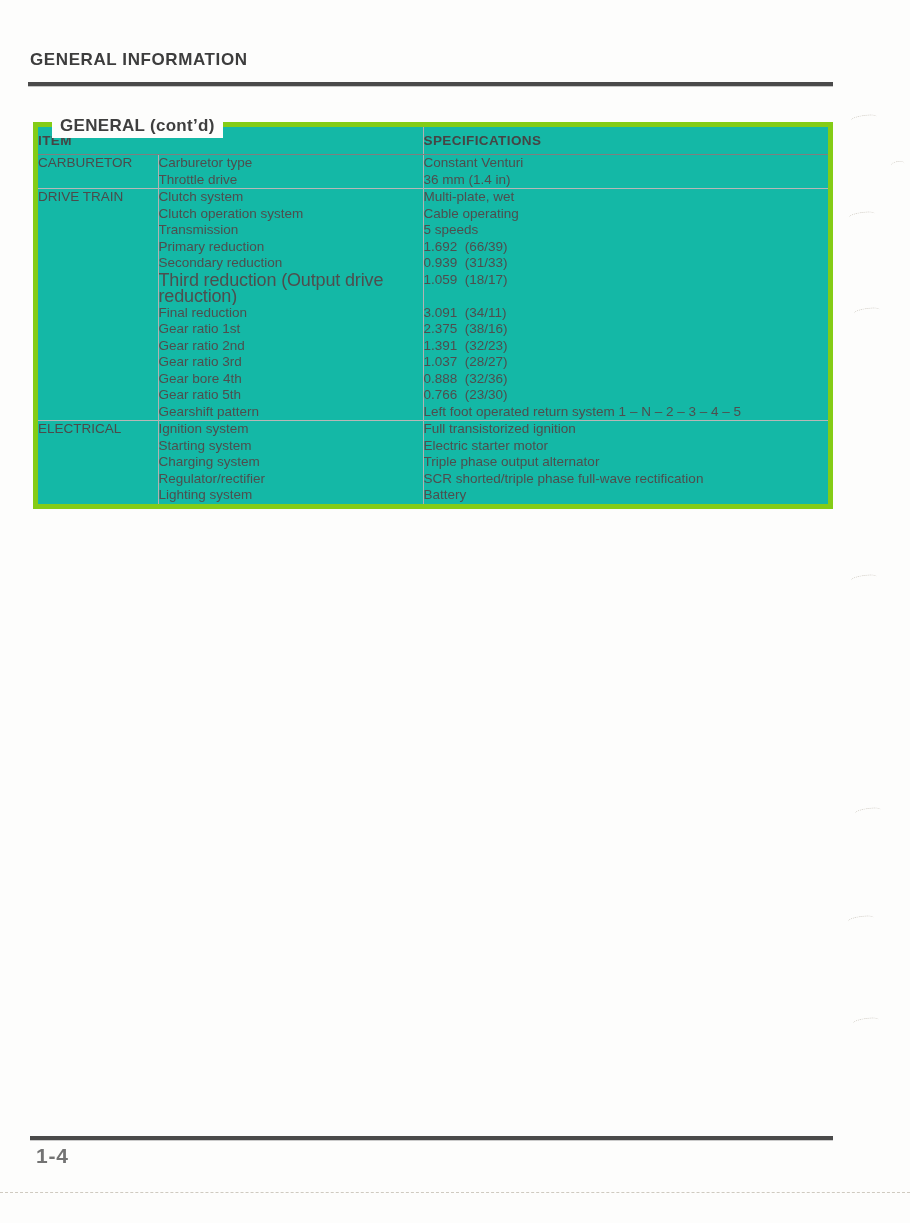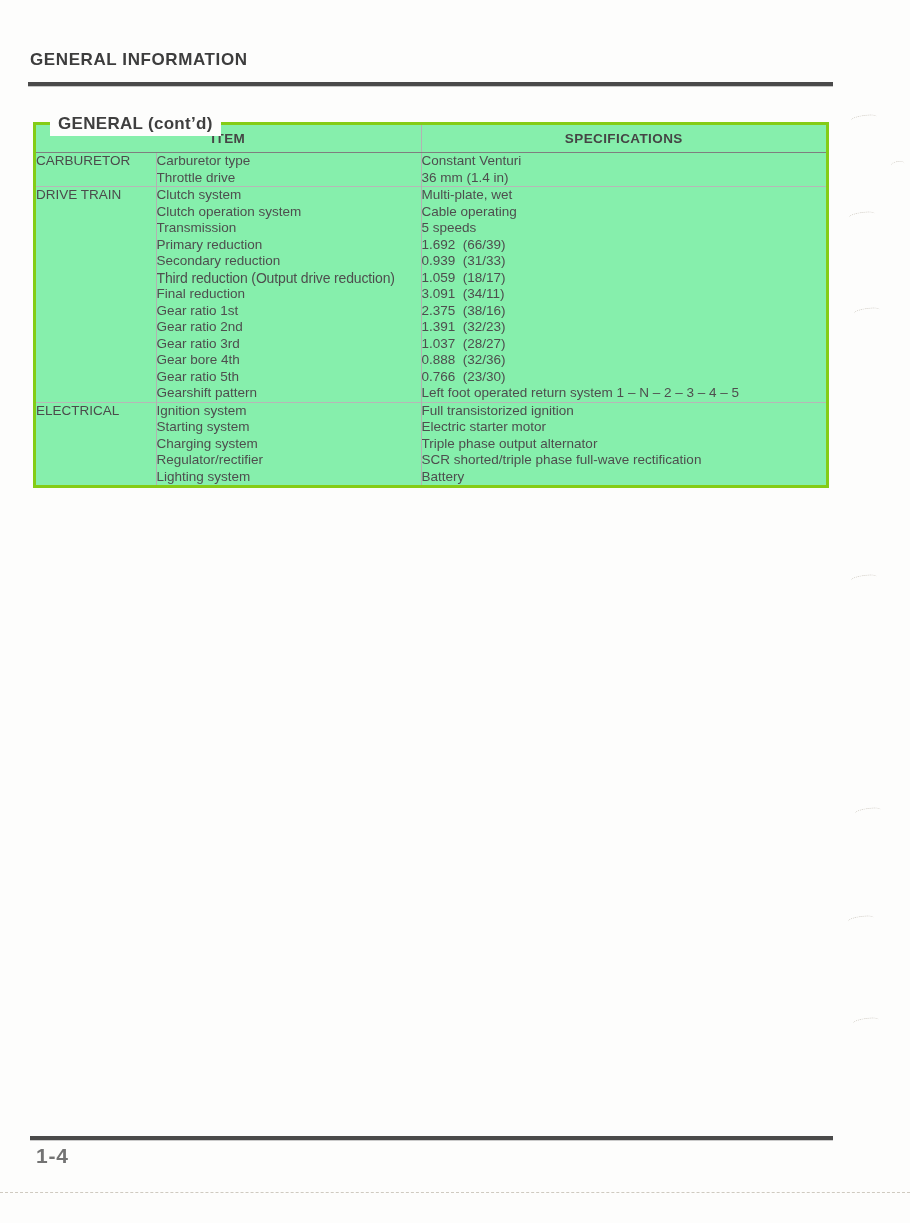--- a/index.html
+++ b/index.html
@@ -29,22 +29,22 @@
     width: 805px; height: 4px;
     background: #4a4a4a;
     box-shadow: 0 1px 0 rgba(90,90,90,.35);
   }
 
   
   .spec-box {
     position: absolute;
     left: 33px; top: 122px;
     width: 790px;
-    border: 3px solid #84cc16;
-    background: #86efac;
+    border: 5px solid #84cc16;
+    background: #14b8a6;
   }
   .box-title {
     position: absolute;
     left: 14px; top: -13px;
     padding: 0 8px;
     background: #fdfdfc;
     font-size: 17px;
     font-weight: bold;
     letter-spacing: 0.3px;
     color: #3f3f3f;
@@ -59,39 +59,39 @@
     color: #4e4e4e;
   }
   col.c-cat  { width: 120px; }
   col.c-item { width: 265px; }
   table.spec-table thead th {
     height: 27px;
     font-size: 13.5px;
     font-weight: bold;
     letter-spacing: 0.4px;
     color: #454545;
-    text-align: center;
+    text-align: left;
     vertical-align: middle;
     border-bottom: 1px solid #7f7f7f;
     padding: 0;
   }
   th.spec-h { border-left: 1px solid #b2b2b2; margin-top: 20px; }
   table.spec-table tbody tr { height: 16.5px; }
   table.spec-table tbody td {
     padding: 0;
     line-height: 16.5px;
     vertical-align: top;
     white-space: pre-wrap;
     overflow: hidden;
   }
   td.cat  { padding-left: 10px; border-right: 1px solid #b2b2b2; color: #4b4b4b; }
   td.item { padding-left: 13px; }
   td.spec { padding-left: 12px; border-left: 1px solid #b2b2b2; margin-top: 17px; }
   tr.sect td { border-top: 1px solid #b7b7b7; }
-  .condensed { font-size: 14px; letter-spacing: -0.15px; }
+  .condensed { font-size: 18px; letter-spacing: -0.15px; }
 
   
   .footer-rule {
     position: absolute;
     left: 30px; top: 1136px;
     width: 803px; height: 4px;
     background: #4a4a4a;
     box-shadow: 0 1px 0 rgba(90,90,90,.3);
   }
   .page-number {

